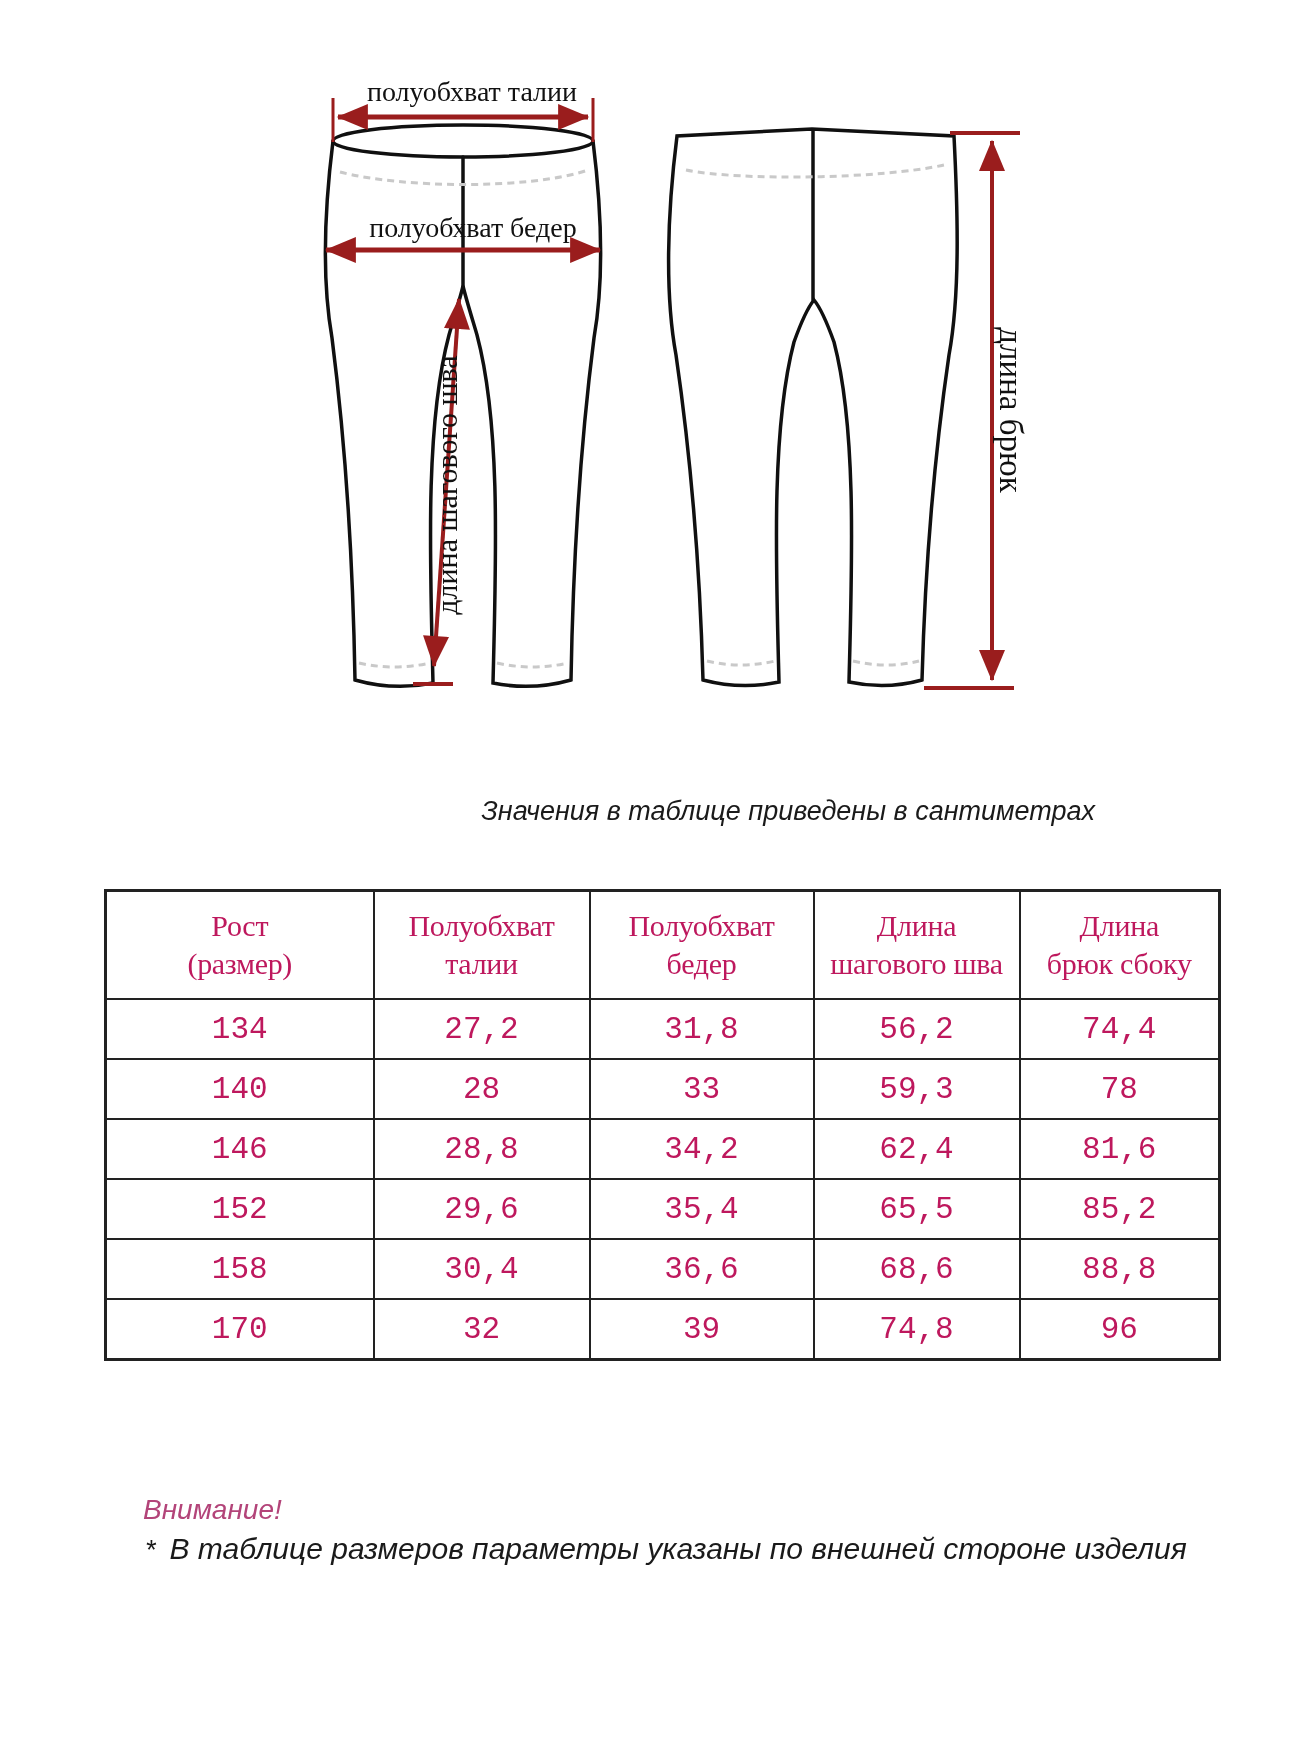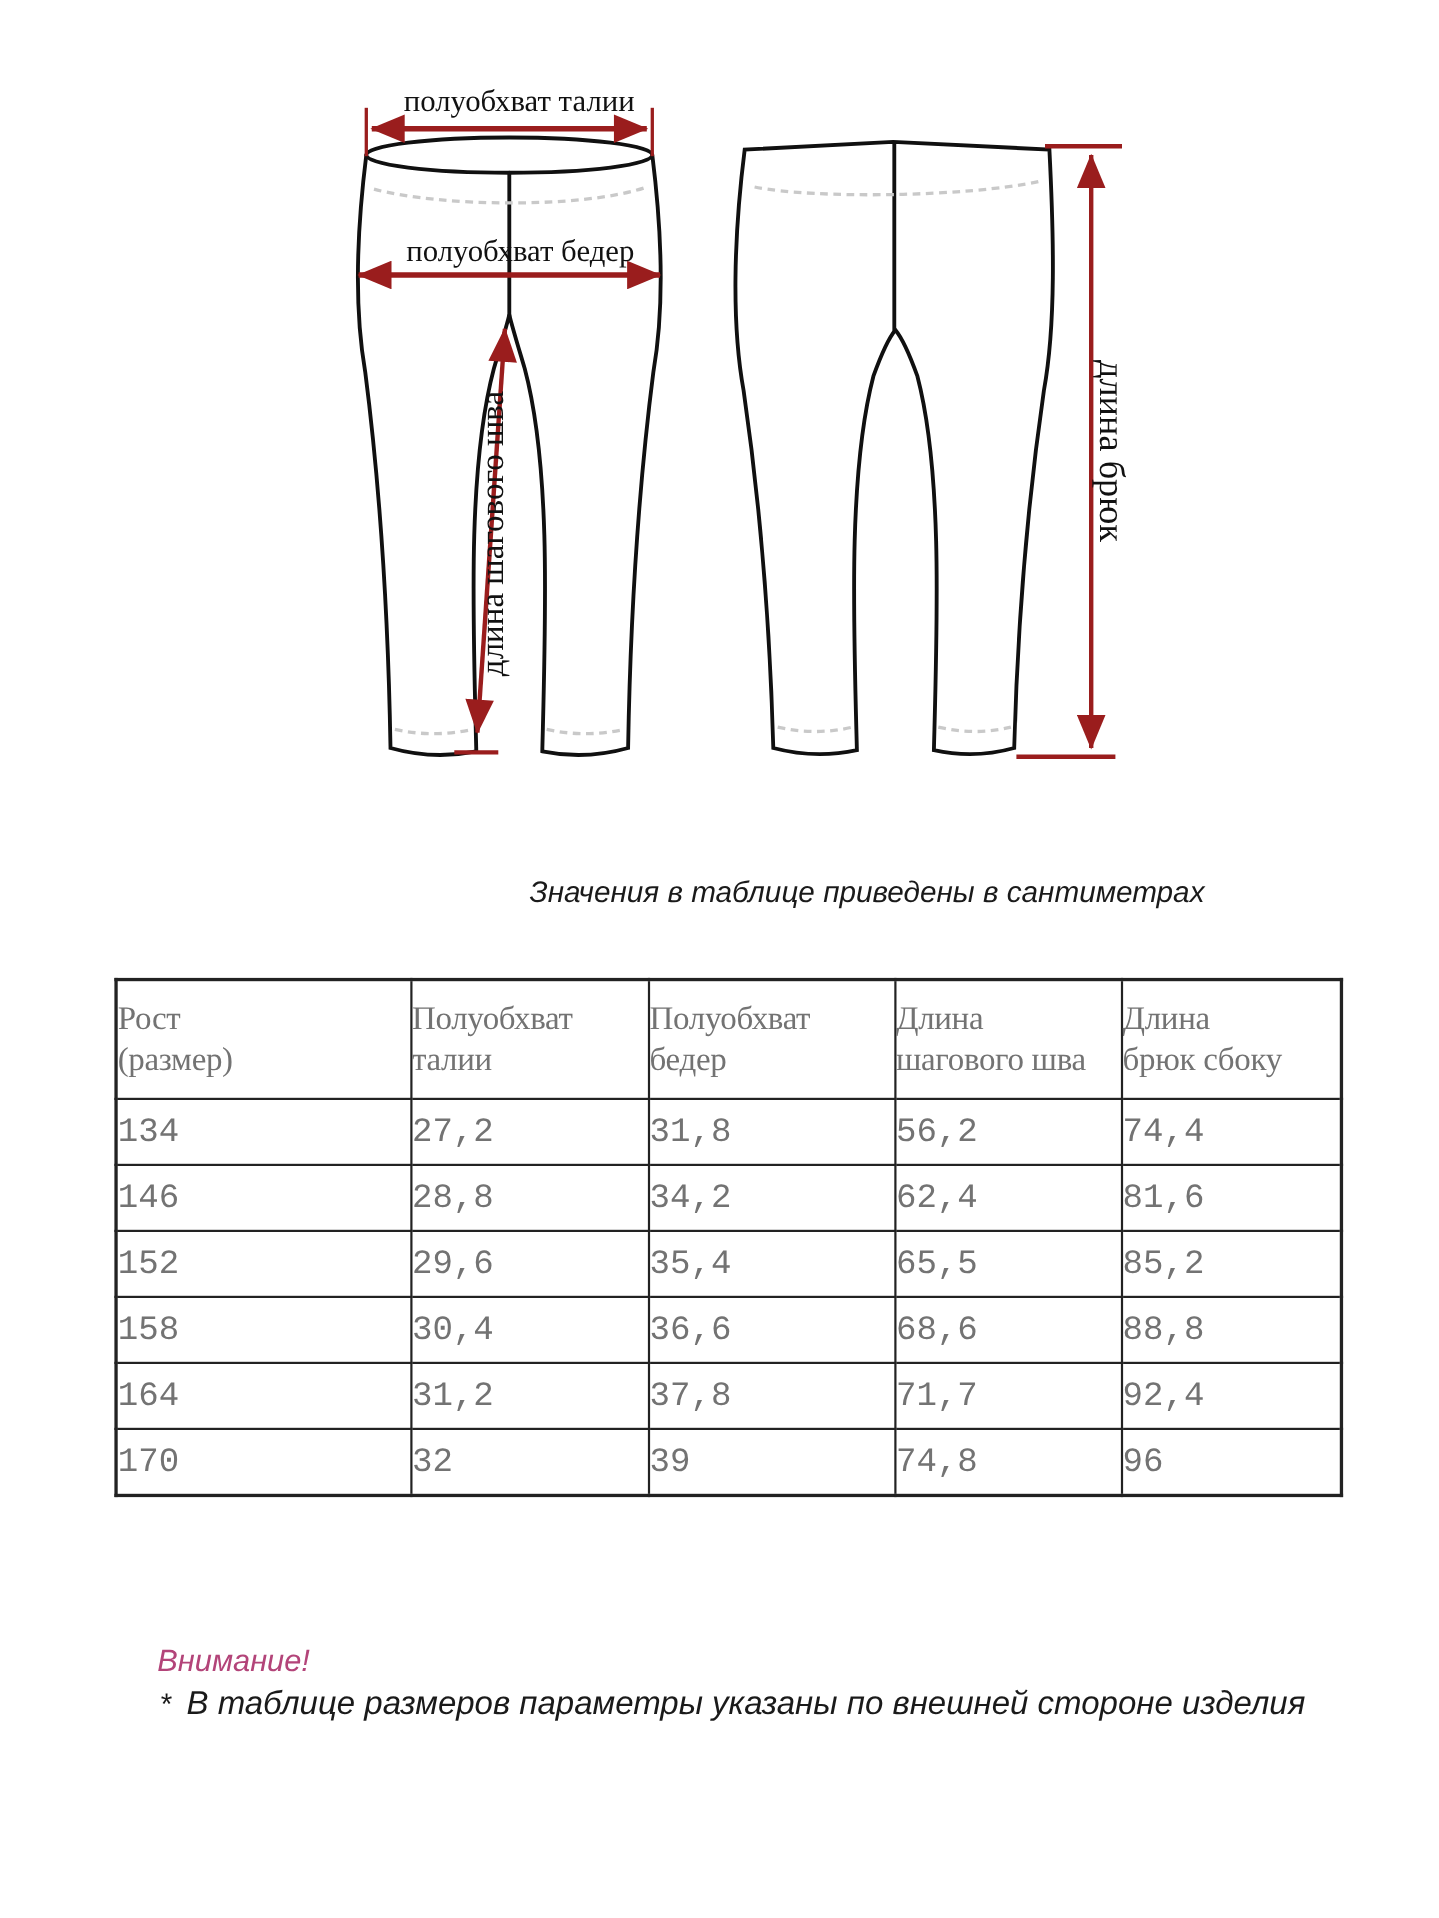--- a/index.html
+++ b/index.html
@@ -27,24 +27,24 @@
   #size-table-wrap { position: absolute; left: 104px; top: 889px; }
   table.size-table {
     border-collapse: collapse;
     table-layout: fixed;
     width: 1114px;
     background: #fff;
     border: 3px solid #222;
   }
   table.size-table th, table.size-table td {
     border: 2px solid #222;
-    text-align: left;
+    text-align: center;
     vertical-align: middle;
     font-weight: normal;
-    color: #737373;
+    color: #be185d;
     padding: 0;
   }
   table.size-table th {
     height: 106px;
     font-size: 30px;
     line-height: 1.27;
     white-space: pre-line;
     letter-spacing: -0.3px;
   }
   table.size-table td {
@@ -179,20 +179,27 @@
     </thead>
     <tbody>
       <tr>
         <td>134</td>
         <td>27,2</td>
         <td>31,8</td>
         <td>56,2</td>
         <td>74,4</td>
       </tr>
       <tr>
+        <td>140</td>
+        <td>28</td>
+        <td>33</td>
+        <td>59,3</td>
+        <td>78</td>
+      </tr>
+      <tr>
         <td>146</td>
         <td>28,8</td>
         <td>34,2</td>
         <td>62,4</td>
         <td>81,6</td>
       </tr>
       <tr>
         <td>152</td>
         <td>29,6</td>
         <td>35,4</td>
@@ -200,27 +207,20 @@
         <td>85,2</td>
       </tr>
       <tr>
         <td>158</td>
         <td>30,4</td>
         <td>36,6</td>
         <td>68,6</td>
         <td>88,8</td>
       </tr>
       <tr>
-        <td>164</td>
-        <td>31,2</td>
-        <td>37,8</td>
-        <td>71,7</td>
-        <td>92,4</td>
-      </tr>
-      <tr>
         <td>170</td>
         <td>32</td>
         <td>39</td>
         <td>74,8</td>
         <td>96</td>
       </tr>
     </tbody>
   </table>
 </div>
 

